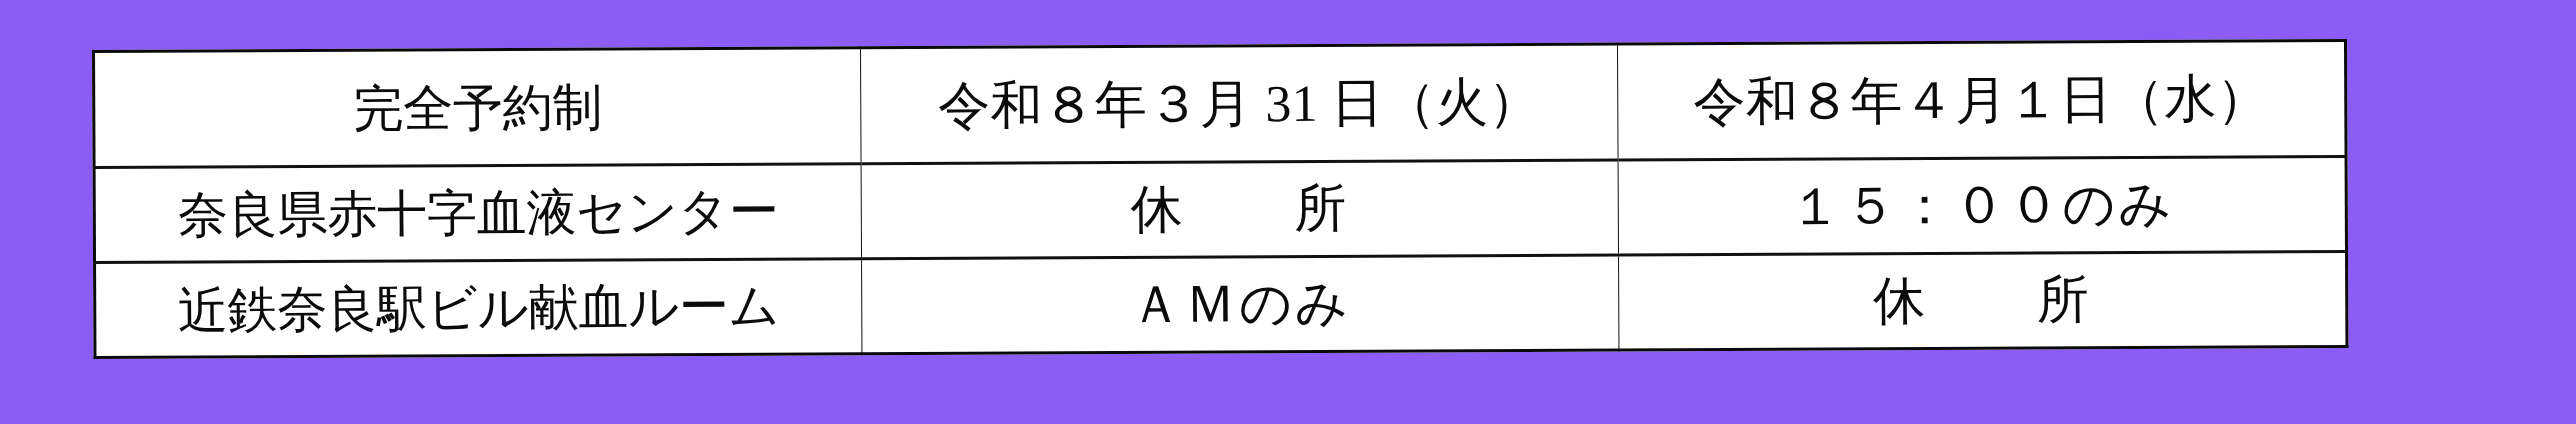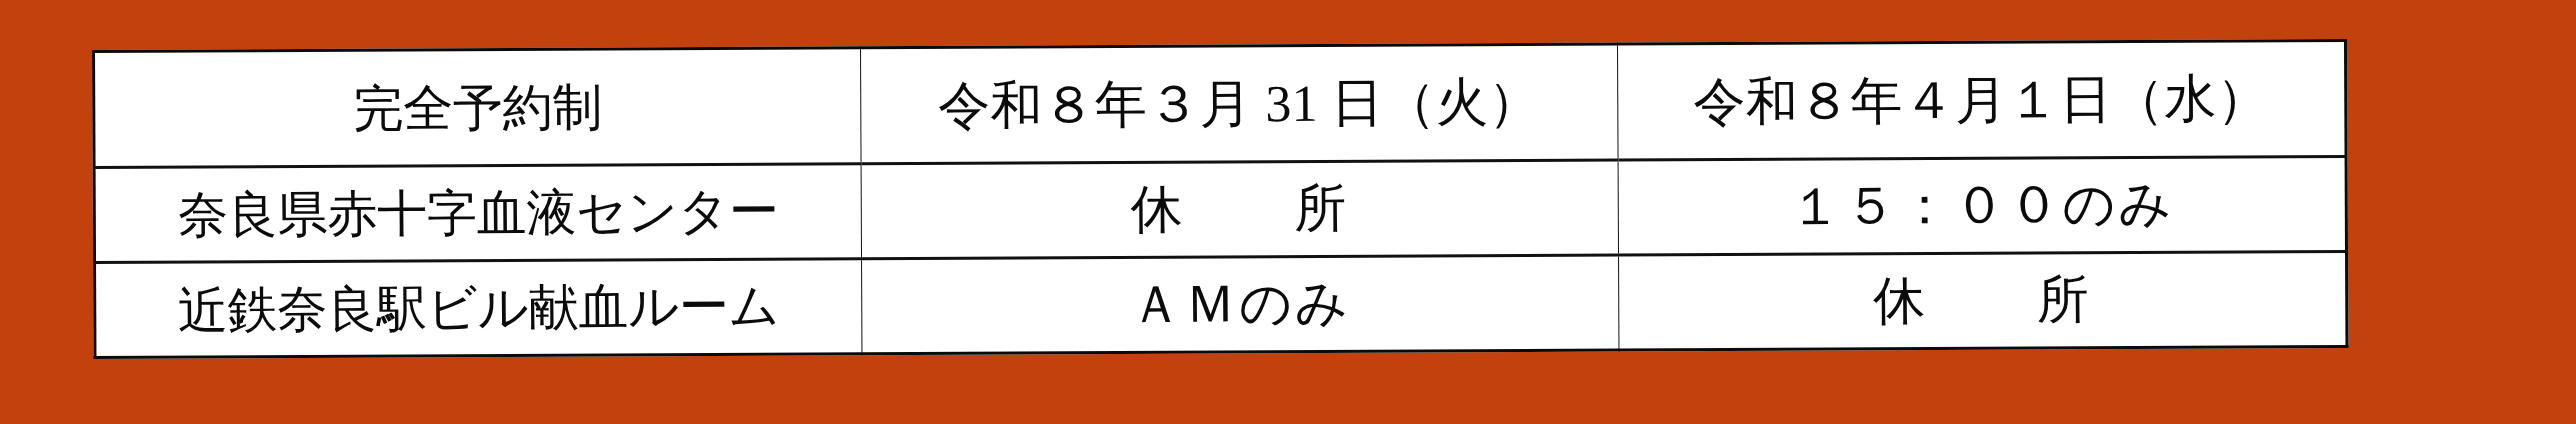--- a/index.html
+++ b/index.html
@@ -16,21 +16,21 @@
     position: relative;
   }
 
   
   #scan-page {
     position: absolute;
     left: 0;
     top: 0;
     width: 2576px;
     height: 425px;
-    background: #c2410c;
+    background: #8b5cf6;
   }
 
   
   #schedule-wrap {
     position: absolute;
     left: 92px;
     top: 50px;
     width: 2252px;
     transform: rotate(-0.28deg);
     transform-origin: left top;

